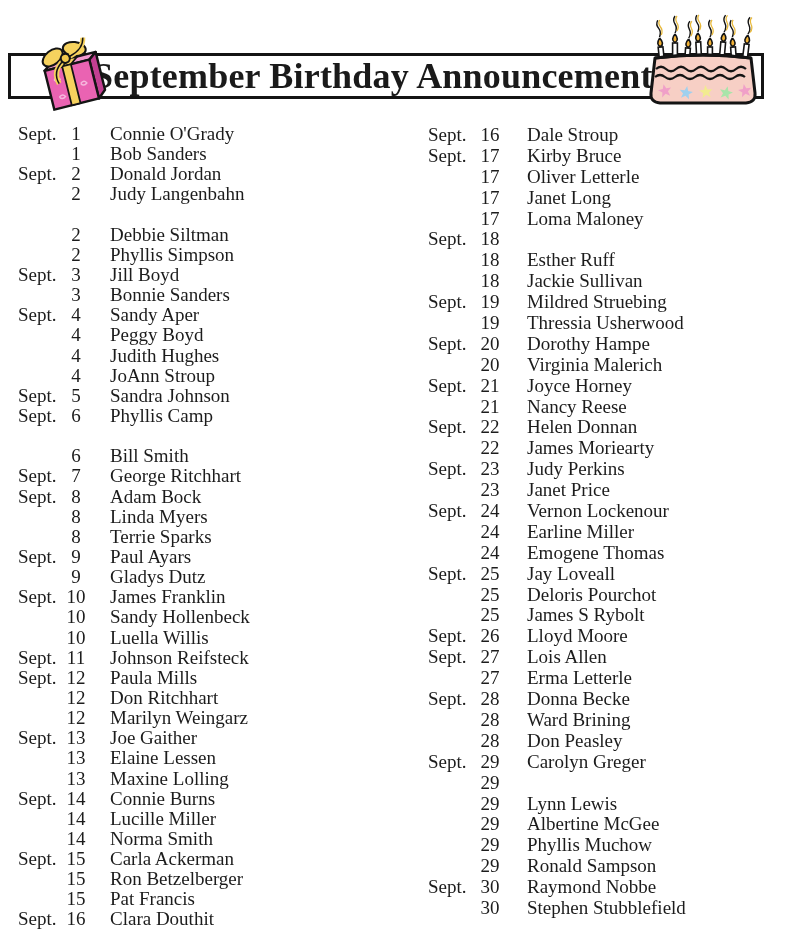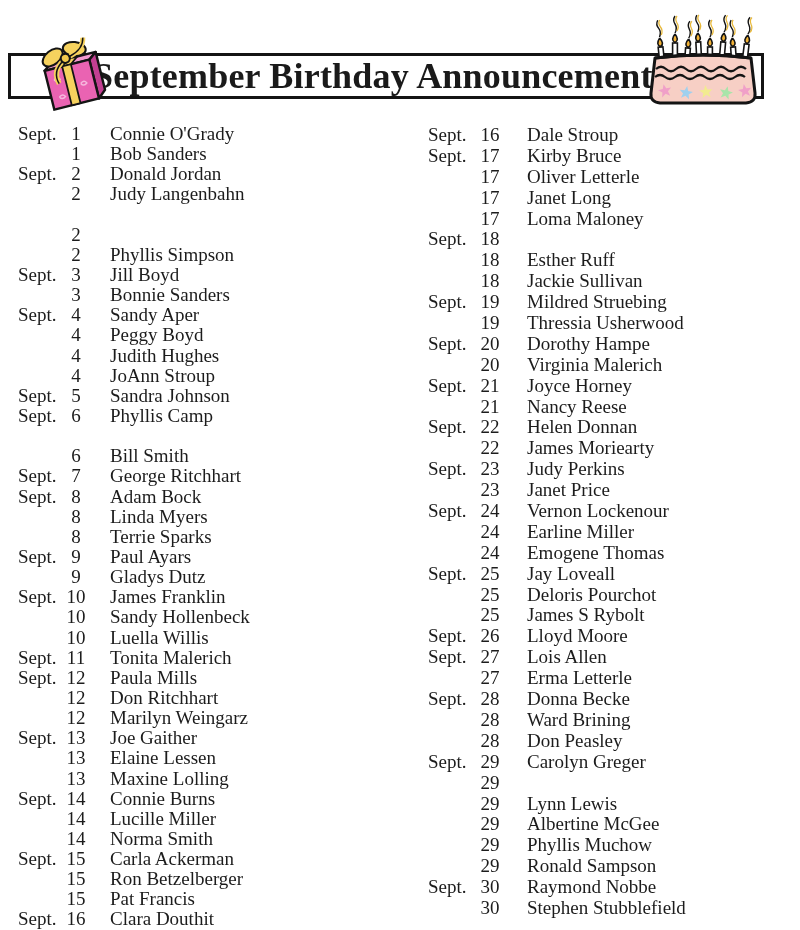--- a/index.html
+++ b/index.html
@@ -112,20 +112,21 @@
     </div>
     <div class="row">
       <span class="m"></span>
       <span class="d">2</span>
       <span class="n">Judy Langenbahn</span>
     </div>
     <div class="row spacer"></div>
     <div class="row">
       <span class="m"></span>
       <span class="d">2</span>
+      <span class="n">Debbie Siltman</span>
     </div>
     <div class="row">
       <span class="m"></span>
       <span class="d">2</span>
       <span class="n">Phyllis Simpson</span>
     </div>
     <div class="row">
       <span class="m">Sept.</span>
       <span class="d">3</span>
       <span class="n">Jill Boyd</span>
@@ -212,21 +213,21 @@
       <span class="n">Sandy Hollenbeck</span>
     </div>
     <div class="row">
       <span class="m"></span>
       <span class="d">10</span>
       <span class="n">Luella Willis</span>
     </div>
     <div class="row">
       <span class="m">Sept.</span>
       <span class="d">11</span>
-      <span class="n">Tonita Malerich</span>
+      <span class="n">Johnson Reifsteck</span>
     </div>
     <div class="row">
       <span class="m">Sept.</span>
       <span class="d">12</span>
       <span class="n">Paula Mills</span>
     </div>
     <div class="row">
       <span class="m"></span>
       <span class="d">12</span>
       <span class="n">Don Ritchhart</span>

